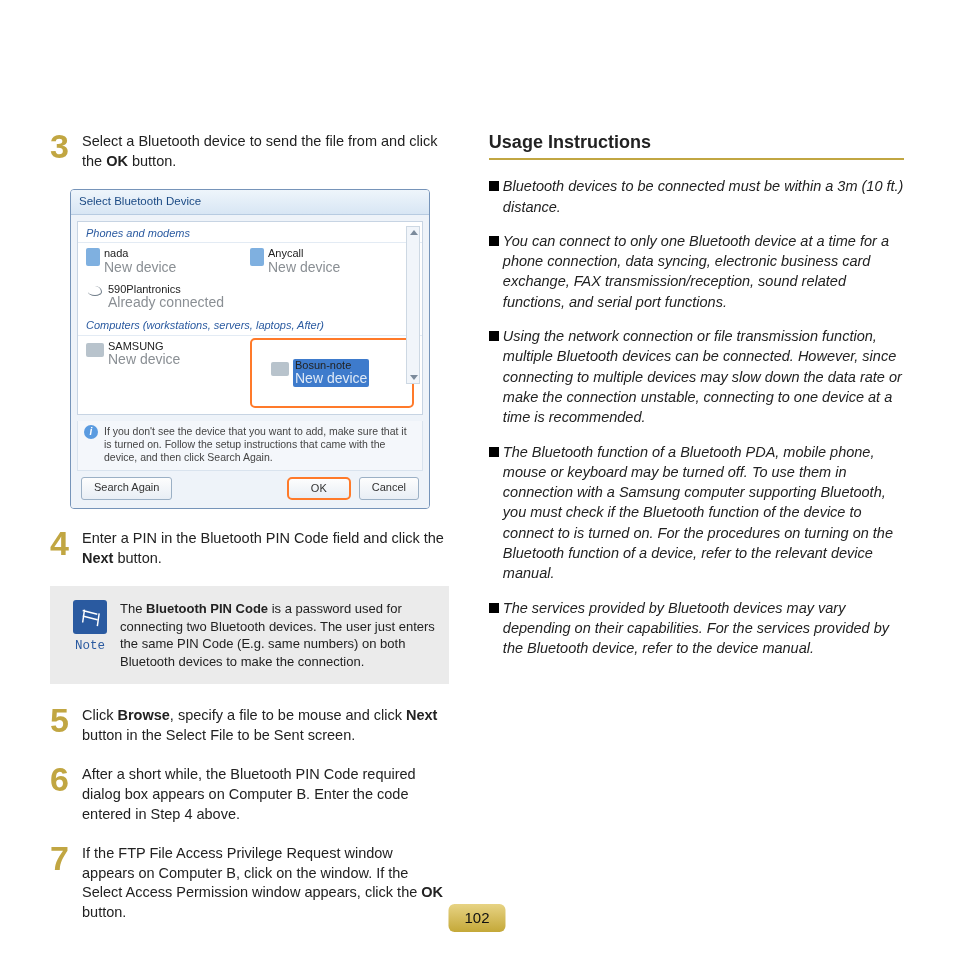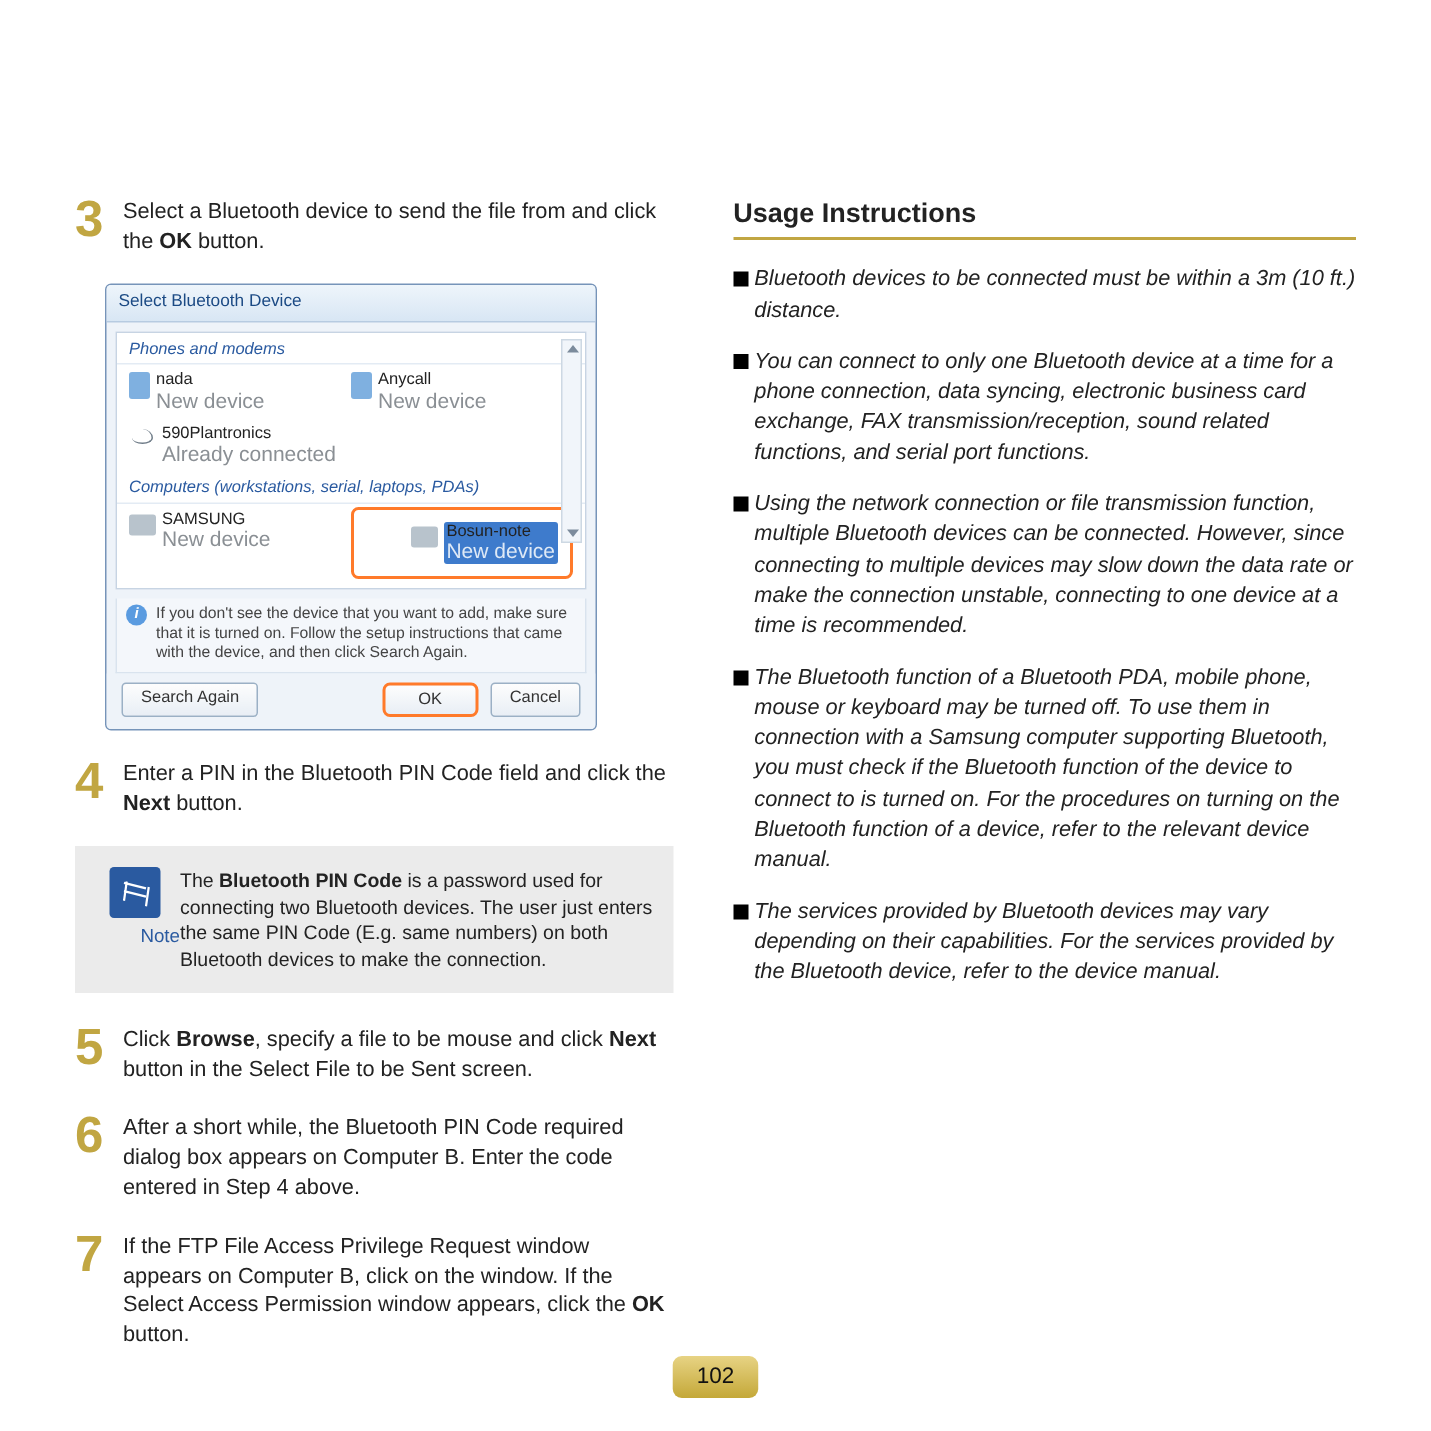--- a/index.html
+++ b/index.html
@@ -33,21 +33,21 @@
     margin-right: 10px;
     line-height: 0.95;
     min-width: 22px;
   }
   .step-text { padding-top: 2px; }
   .step-text b { font-weight: bold; }
   .screenshot {
     border: 1px solid #7694b9;
     border-radius: 4px;
     margin: 4px 0 18px 20px;
-    width: 328px;
+    width: 360px;
     background: #eef3f9;
     font-size: 11px;
     overflow: hidden;
   }
   .dlg-title {
     background: linear-gradient(#eef5fb,#d8e6f4);
     color: #1b4a84;
     padding: 4px 8px;
     font-size: 11.5px;
     border-bottom: 1px solid #b7cbe1;
@@ -149,24 +149,25 @@
   .note-box {
     background: #ebebeb;
     display: flex;
     padding: 14px 14px 14px 10px;
     margin: 8px 0 20px 0;
     font-size: 13px;
     line-height: 1.35;
   }
   .note-left {
     width: 60px;
-    text-align: right;
+    text-align: center;
     color: #2a5aa0;
     font-size: 12.5px;
     flex-shrink: 0;
+    font-family: Liberation Mono, monospace;
   }
   .note-icon {
     width: 34px; height: 34px;
     background: #2a5aa0;
     margin: 0 auto 4px auto;
     display: flex; align-items: center; justify-content: center;
     color: #fff;
     border-radius: 3px;
   }
   .note-icon svg { width: 22px; height: 22px; stroke:#fff; fill:none; stroke-width:1.6;}
@@ -241,30 +242,30 @@
         </div>
         <div class="dlg-row">
           <div class="dlg-item">
             <div class="dev-icon audio"></div>
             <div class="dev-txt">
                 <div class="dev-name">590Plantronics</div>
                 <div class="dev-sub">Already connected</div>
               </div>
           </div>
         </div>
-        <div class="dlg-cat">Computers (workstations, serial, laptops, PDAs)</div>
+        <div class="dlg-cat">Computers (workstations, servers, laptops, After)</div>
         <div class="dlg-row">
           <div class="dlg-item">
             <div class="dev-icon pc"></div>
             <div class="dev-txt">
                 <div class="dev-name">SAMSUNG</div>
                 <div class="dev-sub">New device</div>
               </div>
           </div>
-          <div class="dlg-item highlight" style="padding:8px;justify-content:flex-end;">
+          <div class="dlg-item highlight" style="padding:19px;">
             <div class="dev-icon pc"></div>
             <div class="dev-txt sel-item">
                 <div class="dev-name">Bosun-note</div>
                 <div class="dev-sub">New device</div>
               </div>
           </div>
         </div>
         <div class="scroll-stub"></div>
       </div>
       <div class="dlg-info">

